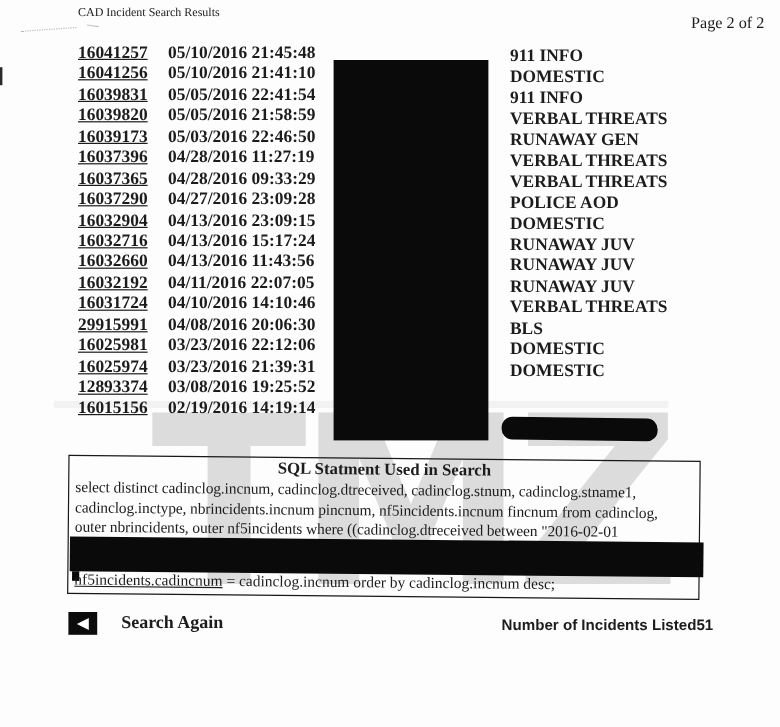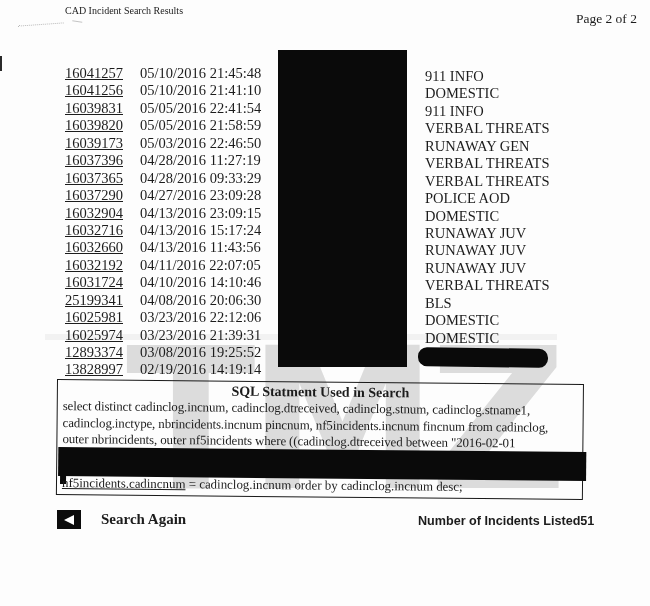--- a/index.html
+++ b/index.html
@@ -19,21 +19,21 @@
   .doc-title{position:absolute;left:65px;top:5px;font-size:10px;z-index:2;}
   .page-label{position:absolute;right:13px;top:11px;font-size:13.5px;z-index:2;}
   
   .edge-sliver{position:absolute;left:0;top:56px;width:2px;height:15px;background:#2a2a2a;z-index:2;}
   .scribble{position:absolute;left:18px;top:24px;width:46px;height:6px;z-index:2;
     border-top:1px dotted #b9b9b9;transform:rotate(-4deg);}
   .scribble2{position:absolute;left:72px;top:21px;width:10px;height:4px;z-index:2;
     border-top:1px solid #c4c4c4;transform:rotate(8deg);}
   .scan-band{position:absolute;left:45px;top:334px;width:512px;height:6px;background:rgba(0,0,0,.045);z-index:2;}
   
-  .rows{position:absolute;left:0;top:65px;width:650px;z-index:2;}
+  .rows{position:absolute;left:0;top:36px;width:650px;z-index:2;font-weight:bold;}
   .incident-row{position:relative;height:17.45px;font-size:14.5px;line-height:17px;}
   .col-num{position:absolute;left:65px;top:0;text-decoration:underline;}
   .col-dt{position:absolute;left:140px;top:0;}
   .col-type{position:absolute;left:425px;top:3px;}
   
   .redact-column{position:absolute;left:278px;top:50px;width:129px;height:317px;background:#0a0a0a;z-index:4;}
   .redact-bar{position:absolute;left:418px;top:348px;width:130px;height:19px;background:#0a0a0a;
     border-radius:9px;transform:rotate(.8deg);z-index:4;}
   
   .sql-box{
@@ -146,21 +146,21 @@
       <span class="col-type">RUNAWAY JUV</span>
     </div>
 
     <div class="incident-row">
       <span class="col-num">16031724</span>
       <span class="col-dt">04/10/2016 14:10:46</span>
       <span class="col-type">VERBAL THREATS</span>
     </div>
 
     <div class="incident-row">
-      <span class="col-num">25199341</span>
+      <span class="col-num">29915991</span>
       <span class="col-dt">04/08/2016 20:06:30</span>
       <span class="col-type">BLS</span>
     </div>
 
     <div class="incident-row">
       <span class="col-num">16025981</span>
       <span class="col-dt">03/23/2016 22:12:06</span>
       <span class="col-type">DOMESTIC</span>
     </div>
 
@@ -169,21 +169,21 @@
       <span class="col-dt">03/23/2016 21:39:31</span>
       <span class="col-type">DOMESTIC</span>
     </div>
 
     <div class="incident-row">
       <span class="col-num">12893374</span>
       <span class="col-dt">03/08/2016 19:25:52</span>
     </div>
 
     <div class="incident-row">
-      <span class="col-num">13828997</span>
+      <span class="col-num">16015156</span>
       <span class="col-dt">02/19/2016 14:19:14</span>
       <span class="col-type"></span>
     </div>
   </div>
 
   <div class="redact-column"></div>
   <div class="redact-bar"></div>
 
   <div class="sql-box">
     <div class="sql-title">SQL Statment Used in Search</div>

